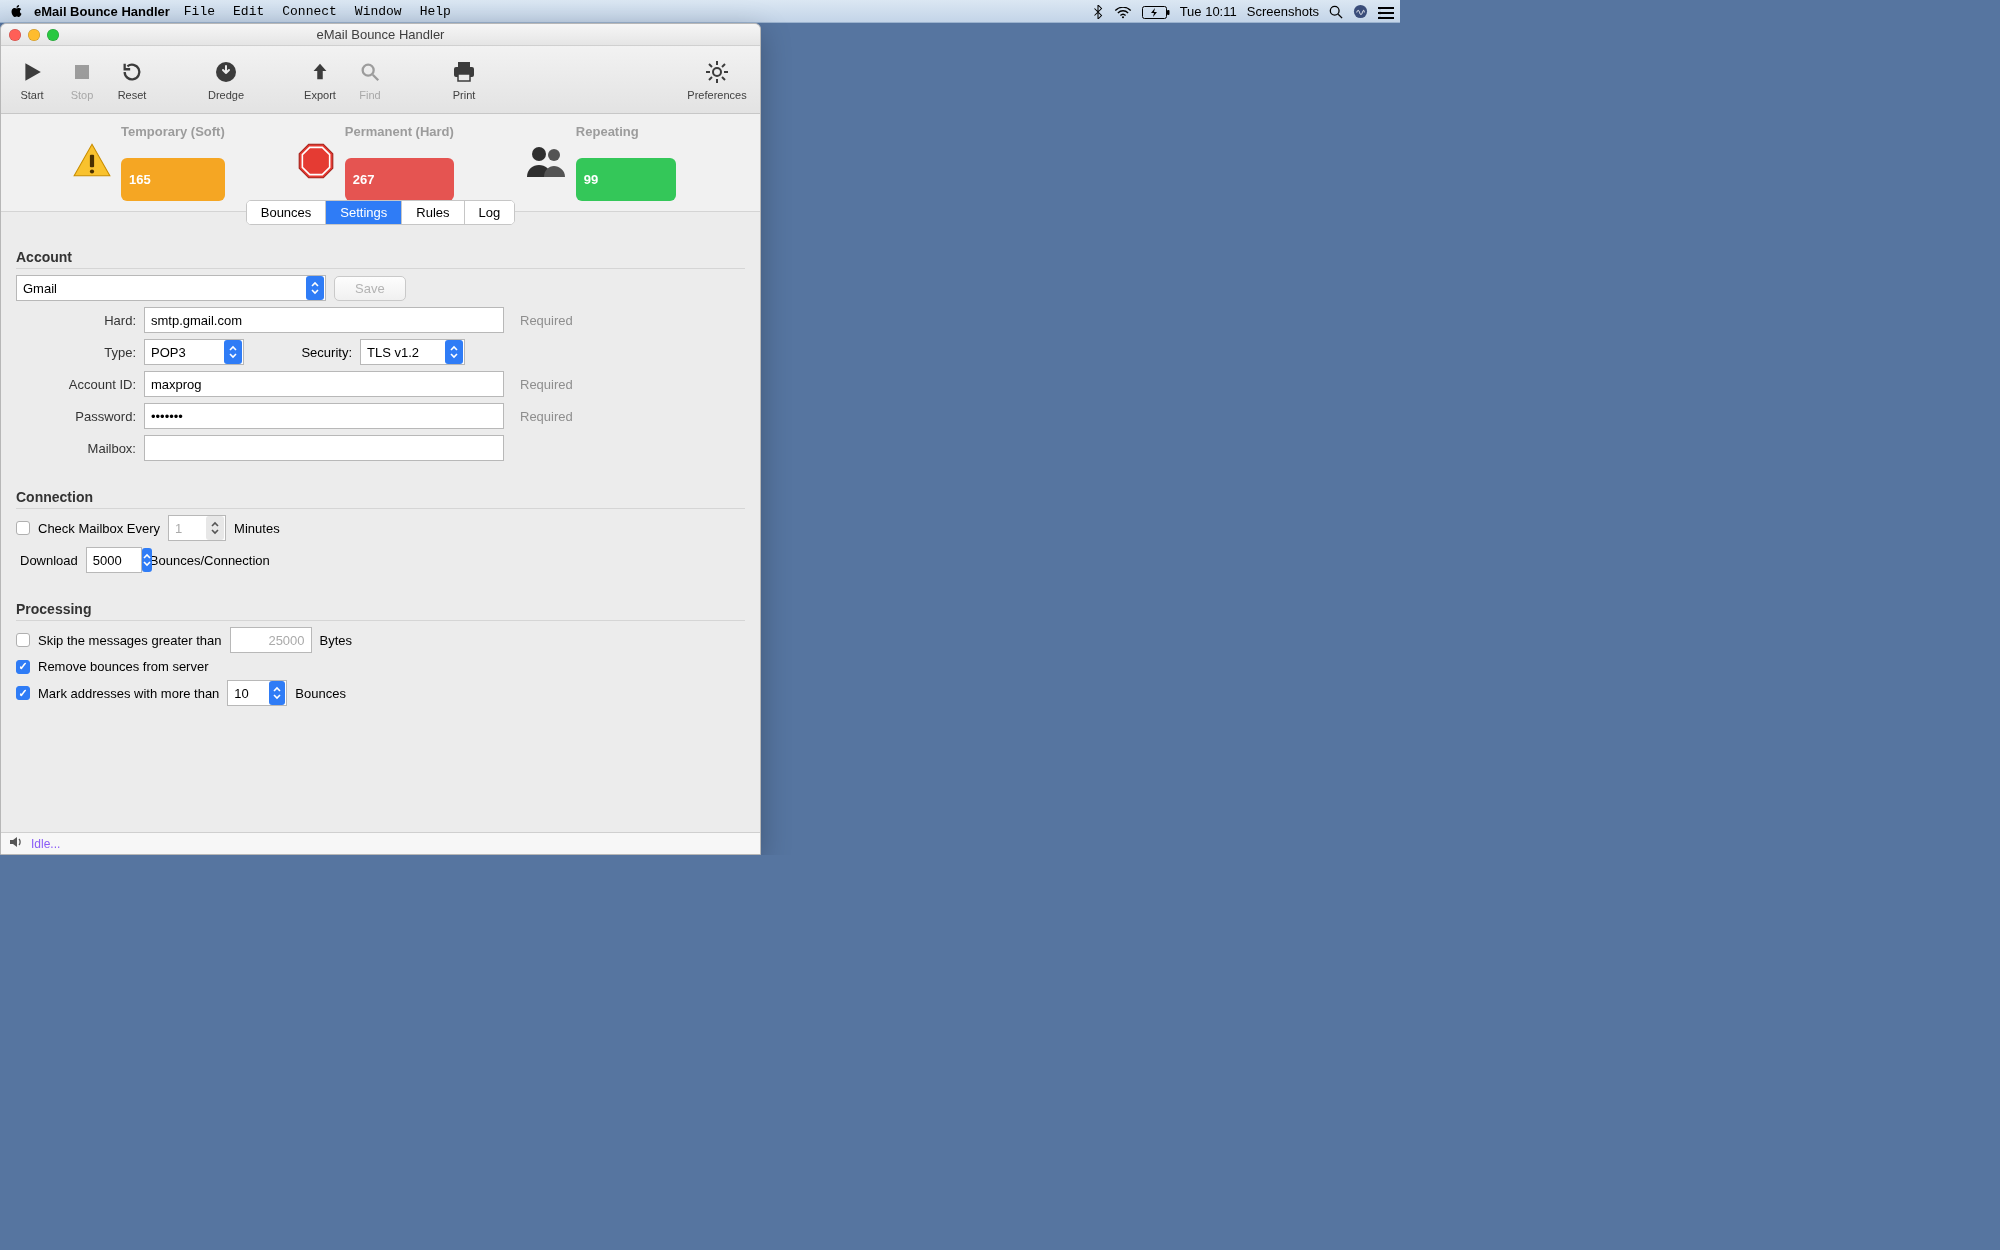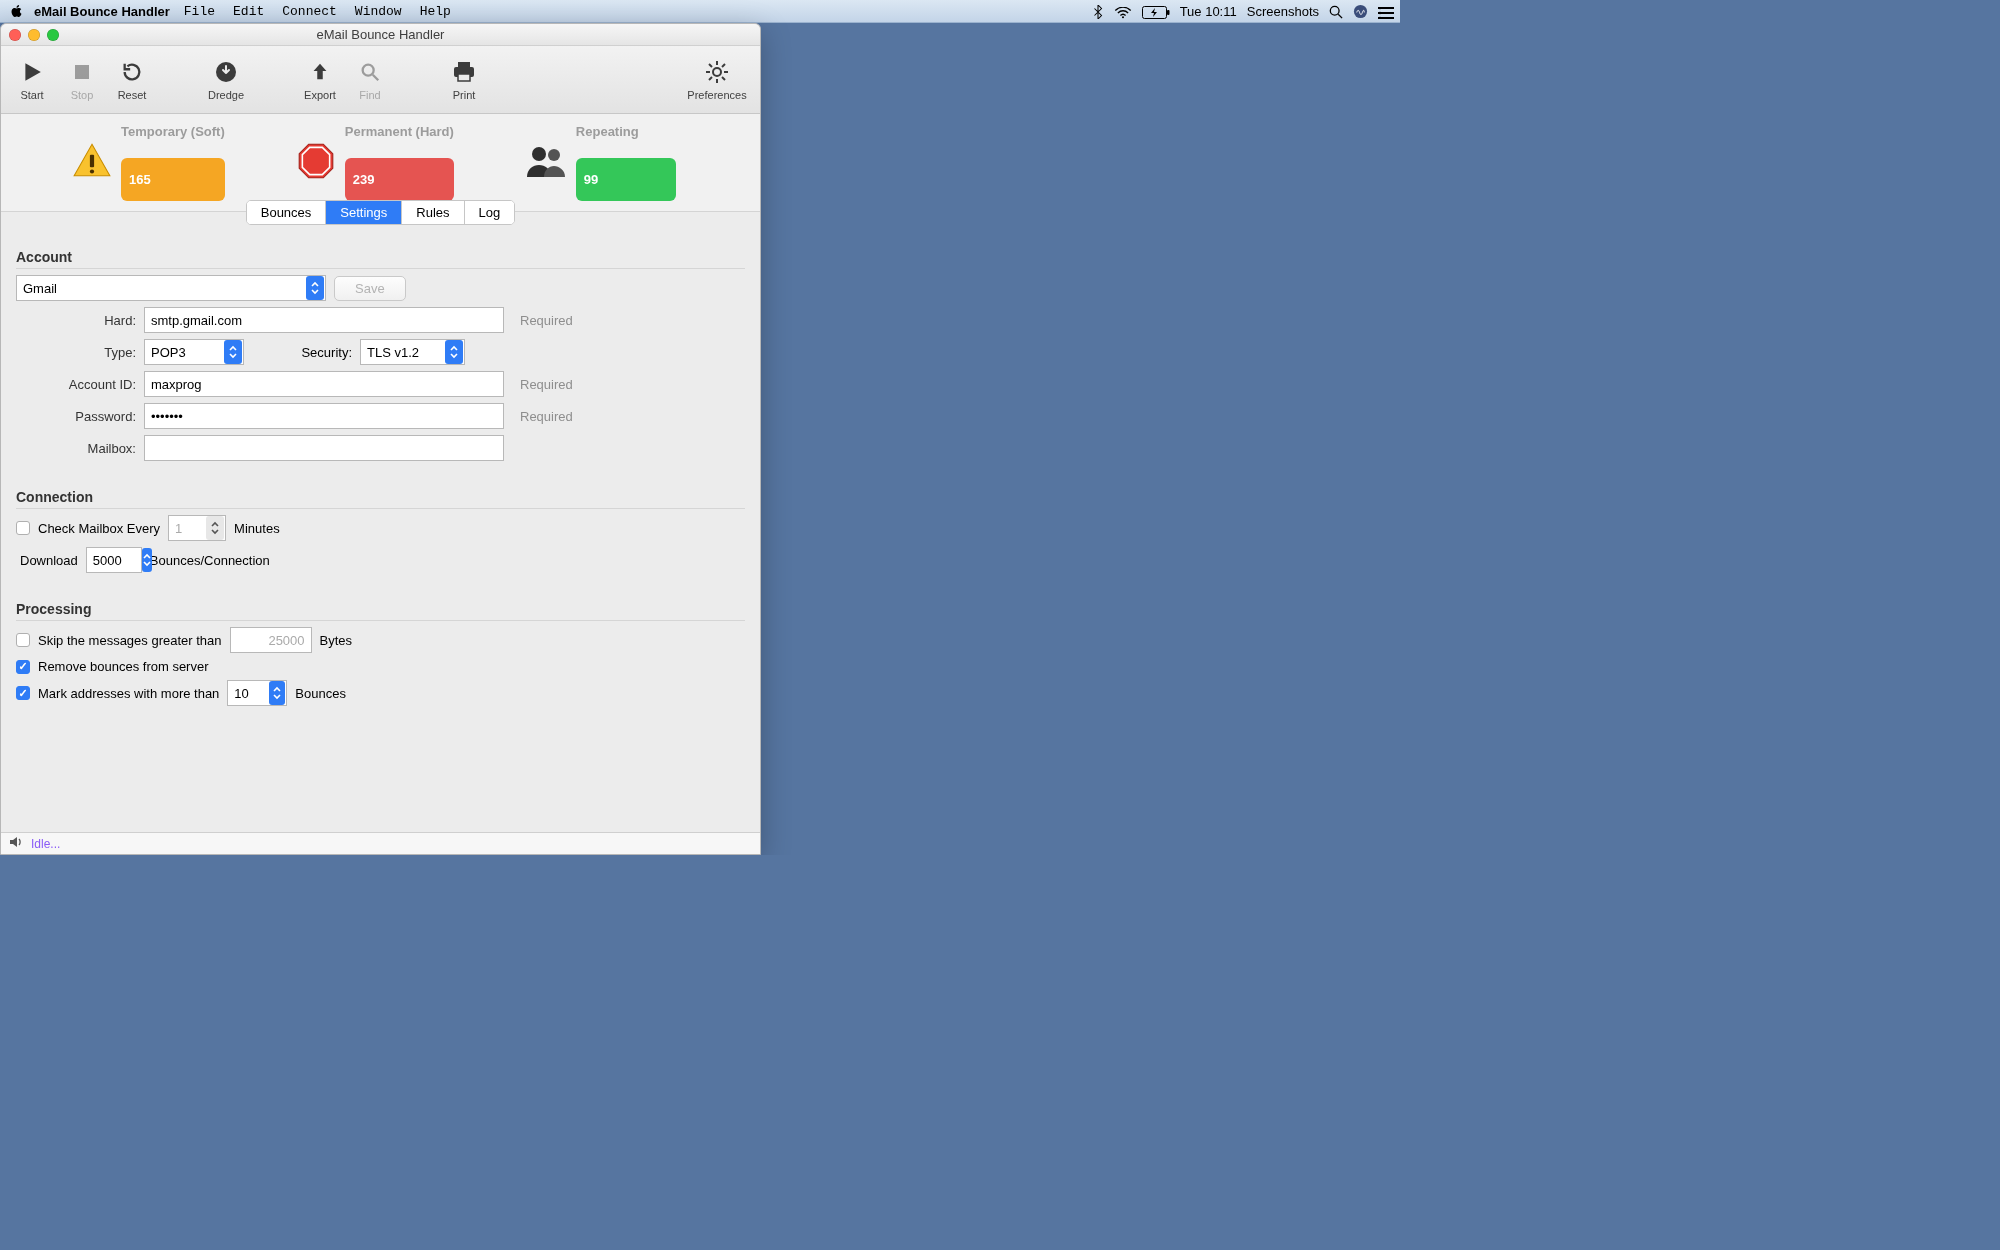--- a/index.html
+++ b/index.html
@@ -309,21 +309,21 @@
         <span class="badge orange">165</span>
       </div>
     </div>
     <div class="stat">
       <span><svg width="42" height="42" viewBox="0 0 40 40">
             <polygon points="13,4 27,4 36,13 36,27 27,36 13,36 4,27 4,13" fill="#e53b33" stroke="#a21d16" stroke-width="1"></polygon>
             <polygon points="14,7 26,7 33,14 33,26 26,33 14,33 7,26 7,14" fill="none" stroke="#fff" stroke-width="1.5"></polygon>
           </svg></span>
       <div class="texts">
         <span class="label">Permanent (Hard)</span>
-        <span class="badge red">239</span>
+        <span class="badge red">267</span>
       </div>
     </div>
     <div class="stat">
       <span><svg width="44" height="36" viewBox="0 0 44 36">
             <circle cx="15" cy="11" r="7" fill="#2f2f2f"></circle>
             <path d="M3 34c0-8 6-12 12-12s12 4 12 12z" fill="#2f2f2f"></path>
             <circle cx="30" cy="12" r="6" fill="#545454"></circle>
             <path d="M20 34c0-7 5-11 10-11s11 4 11 11z" fill="#545454"></path>
           </svg></span>
       <div class="texts">

